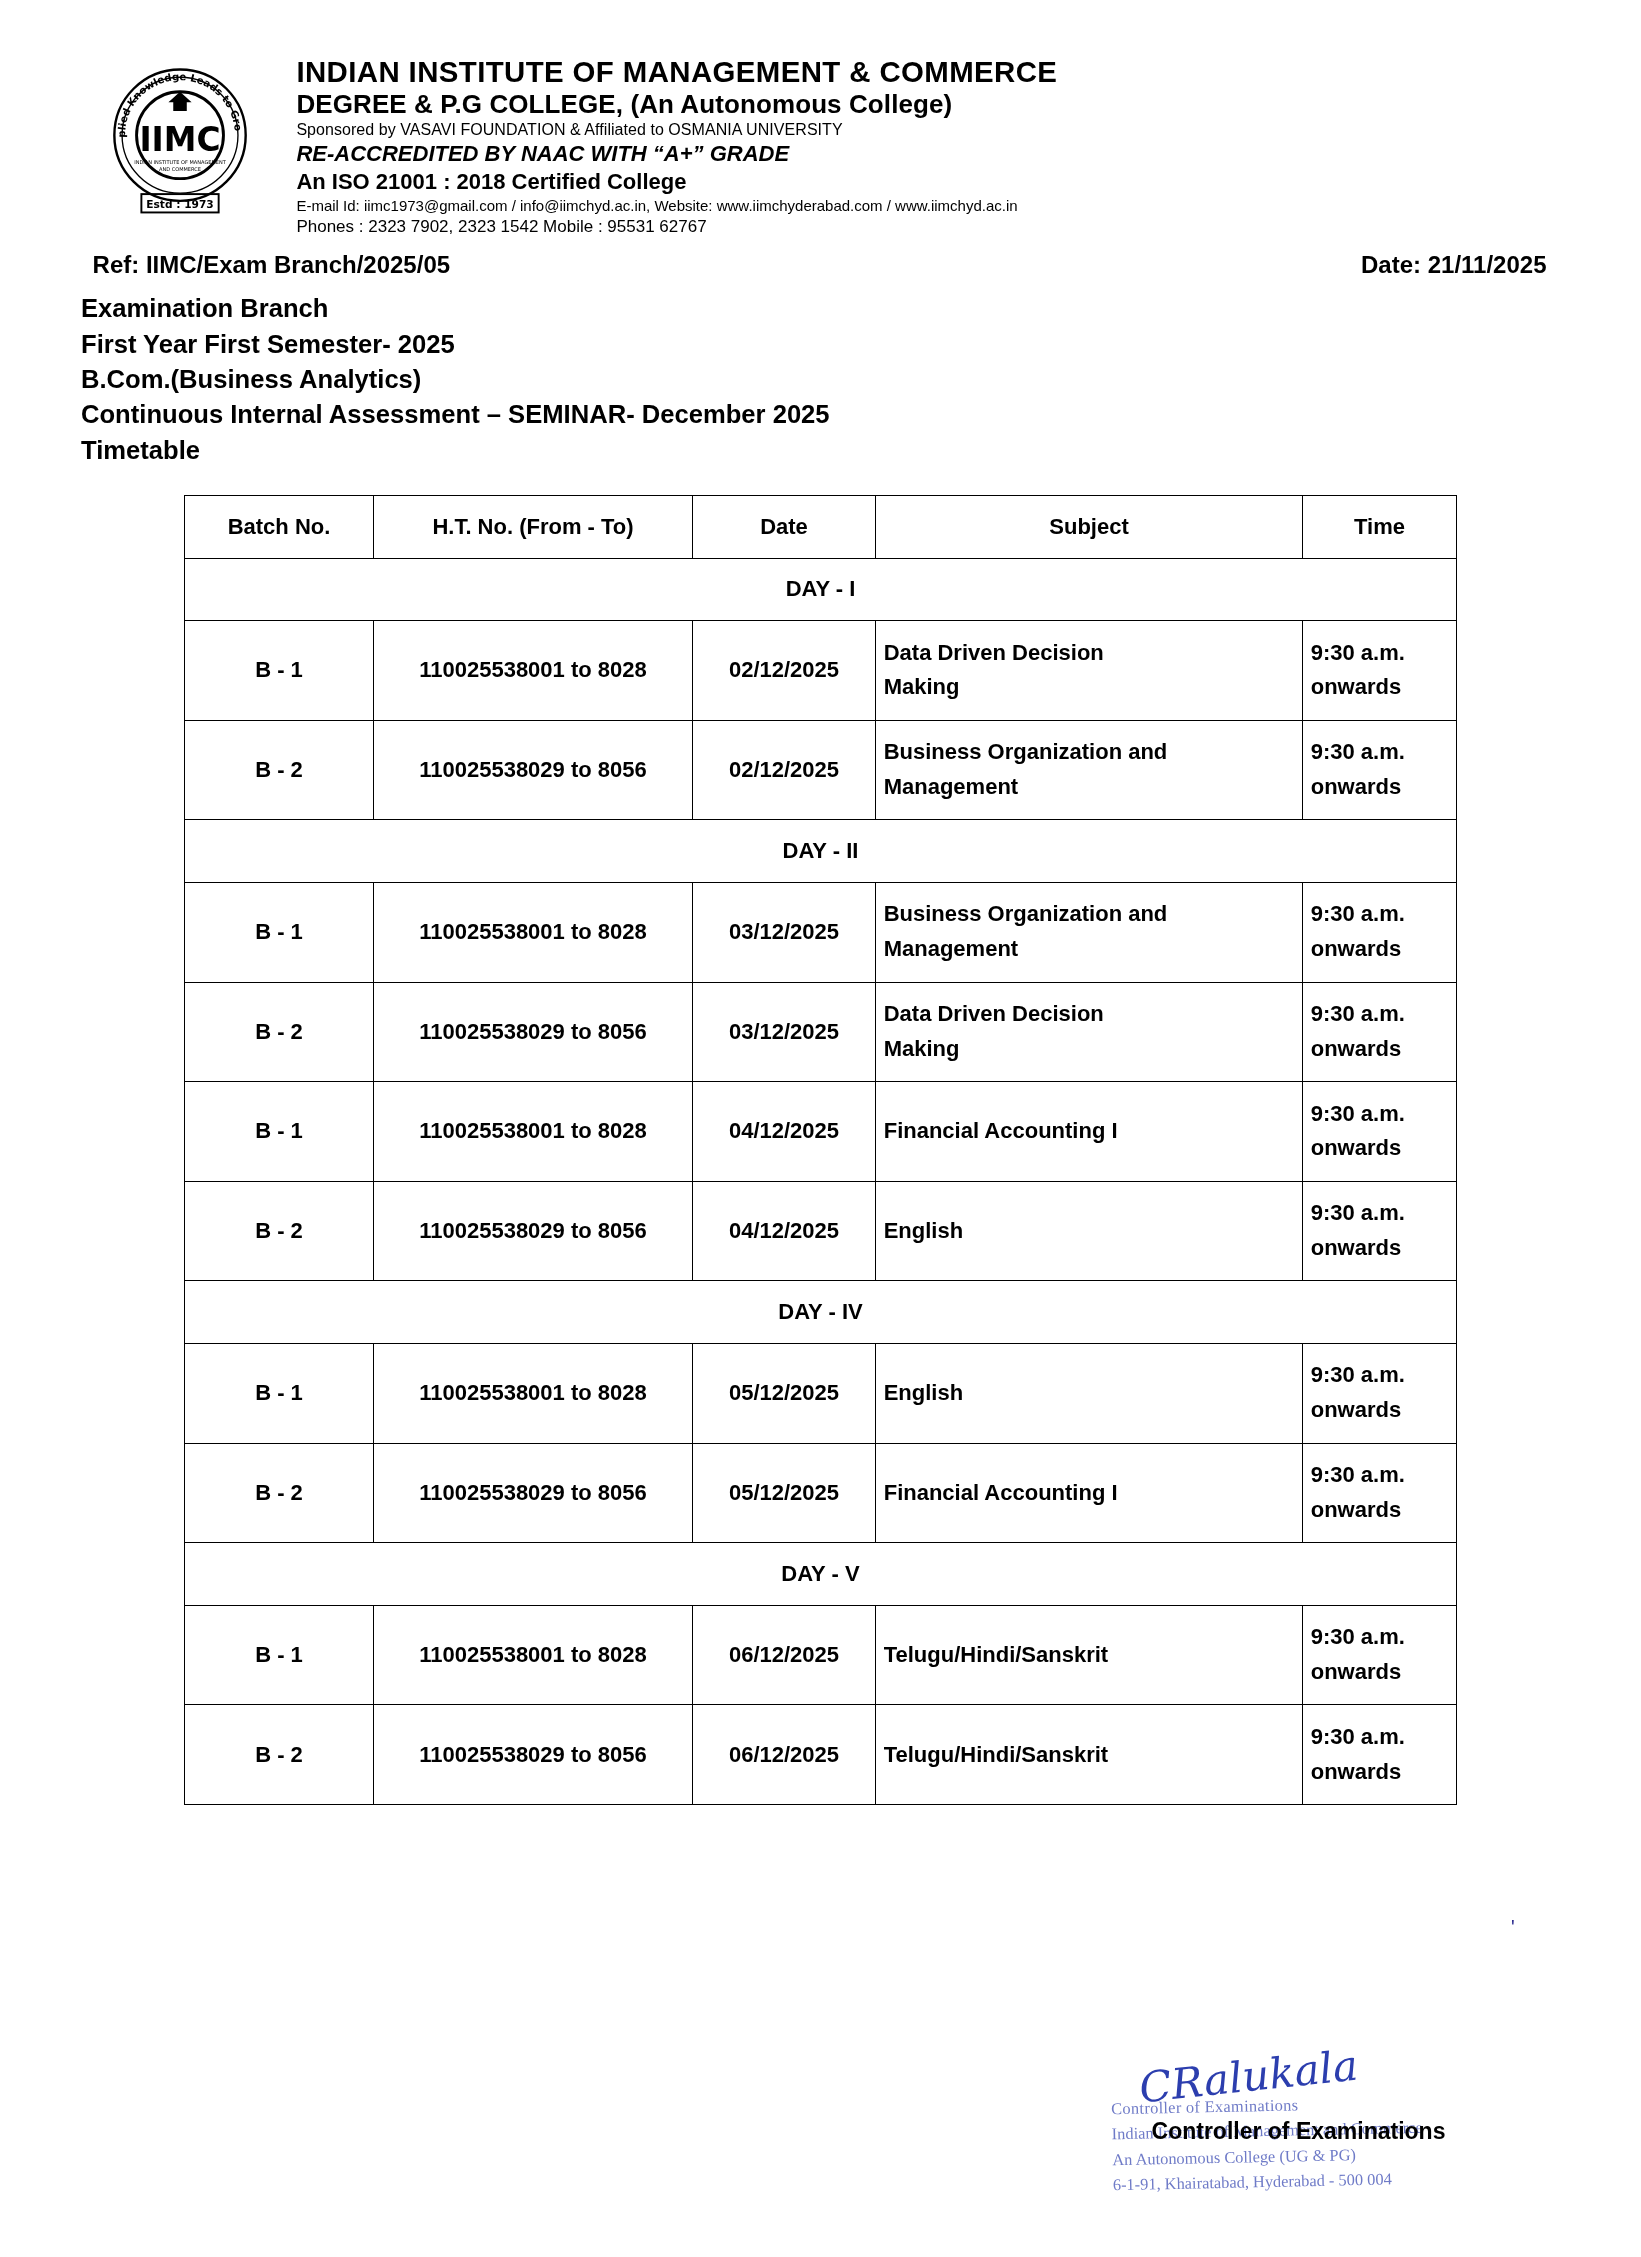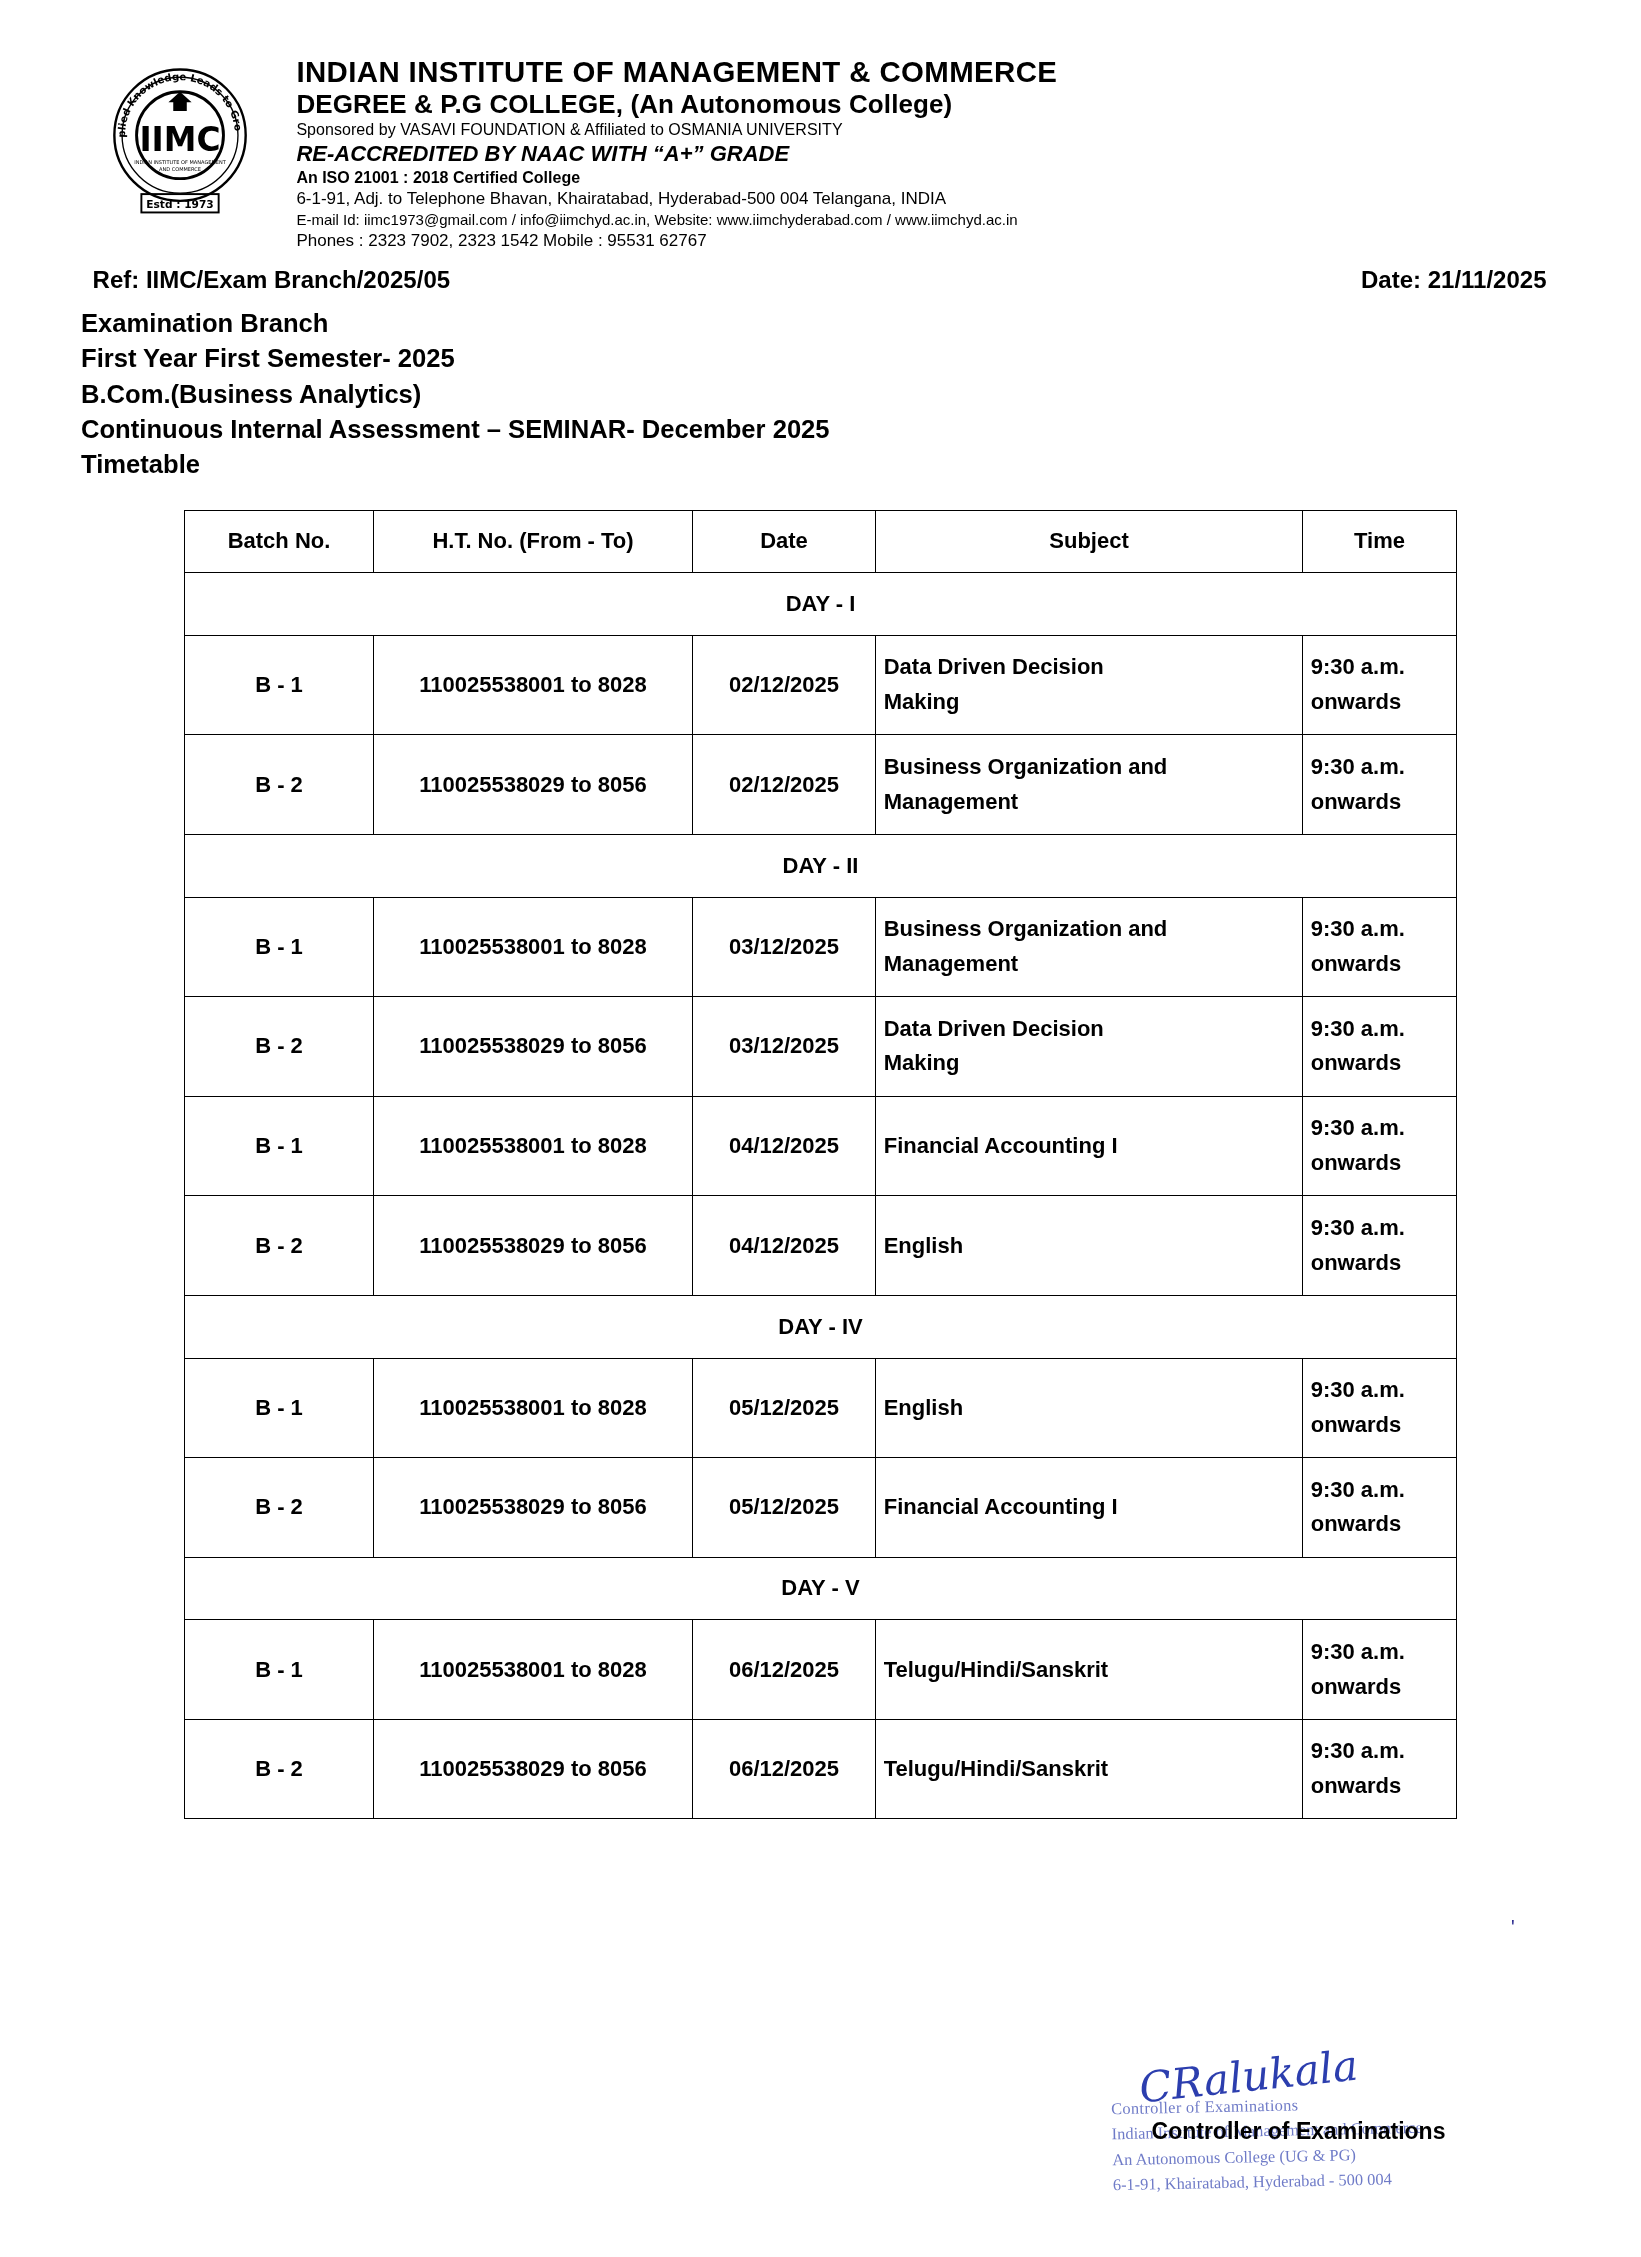--- a/index.html
+++ b/index.html
@@ -66,21 +66,21 @@
     line-height: 1.3;
     letter-spacing: 0.05px;
   }
   .h-line4 {
     font-size: 22px;
     font-weight: bold;
     line-height: 1.22;
     font-style: italic;
   }
   .h-line5 {
-    font-size: 16px;
+    font-size: 22px;
     font-weight: bold;
     line-height: 1.25;
   }
   .h-line6 {
     font-size: 17px;
     line-height: 1.3;
   }
   .h-line7 {
     font-size: 15px;
     line-height: 1.35;
@@ -232,21 +232,20 @@
         </svg>
       </div>
     </div>
 
     <div class="head-text">
       <div class="h-line1">INDIAN INSTITUTE OF MANAGEMENT &amp; COMMERCE</div>
       <div class="h-line2">DEGREE &amp; P.G COLLEGE, (An Autonomous College)</div>
       <div class="h-line3">Sponsored by VASAVI FOUNDATION &amp; Affiliated to OSMANIA UNIVERSITY</div>
       <div class="h-line4">RE-ACCREDITED BY NAAC WITH “A+” GRADE</div>
       <div class="h-line5">An ISO 21001 : 2018 Certified College</div>
-      <div class="h-line6">6-1-91, Adj. to Telephone Bhavan, Khairatabad, Hyderabad-500 004 Telangana, INDIA</div>
       <div class="h-line7">E-mail Id: iimc1973@gmail.com / info@iimchyd.ac.in, Website: www.iimchyderabad.com / www.iimchyd.ac.in</div>
       <div class="h-line8">Phones : 2323 7902, 2323 1542  Mobile : 95531 62767</div>
     </div>
   </div>
 
   <div class="ref-row">
     <div class="ref-text">Ref: IIMC/Exam Branch/2025/05</div>
     <div class="date-text">Date: 21/11/2025</div>
   </div>
 

